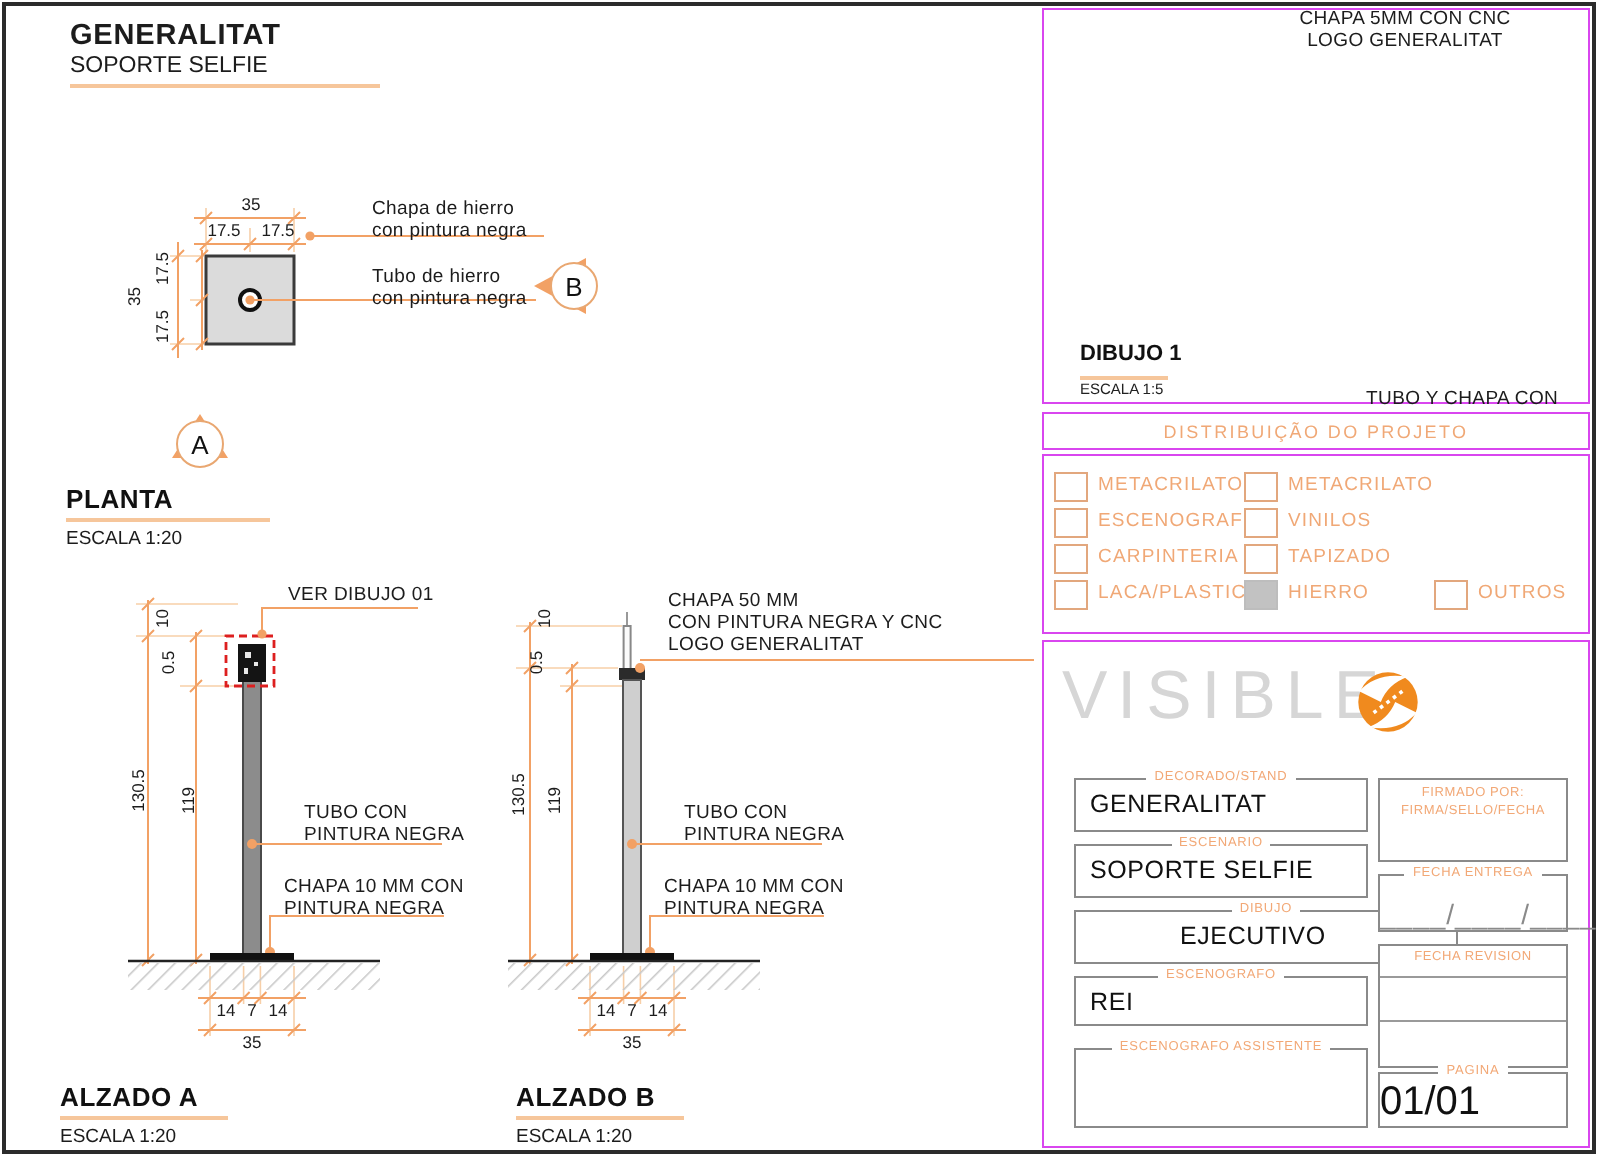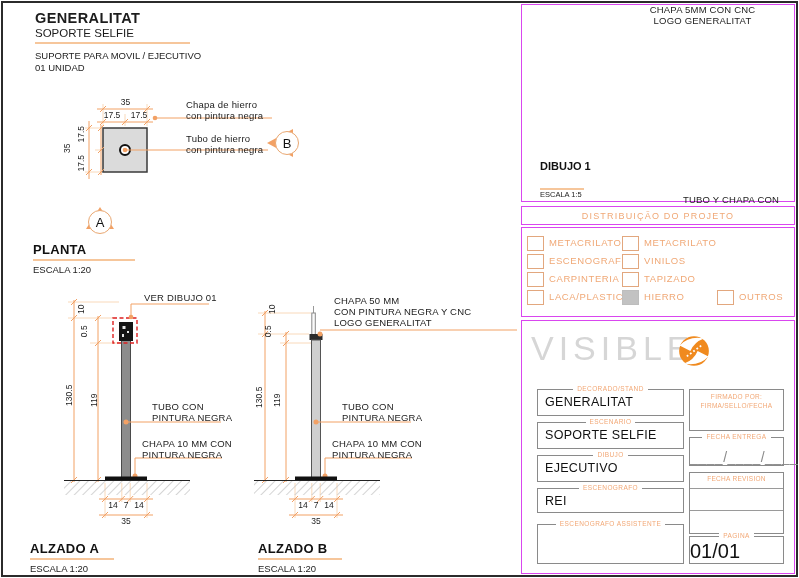--- a/index.html
+++ b/index.html
@@ -151,22 +151,20 @@
     <rect x="619" y="28" width="76" height="137" fill="none" stroke="#DD1F1F" stroke-width="1.8" stroke-dasharray="5 3"></rect>
     <rect x="705" y="28" width="84" height="137" fill="none" stroke="#DD1F1F" stroke-width="1.8" stroke-dasharray="5 3"></rect>
     <path d="M562.5 165 H572.5 M567.5 160 V170 M652 165 H662 M657 160 V170 M742 165 H752 M747 160 V170" stroke="#DD1F1F" stroke-width="1.5" fill="none"></path>
   </g>
 </svg>
 
 <div class="abs" style="left:35px;top:10px;width:250px;">
   <div class="h-title">GENERALITAT</div>
   <div class="h-sub">SOPORTE SELFIE</div>
   <div style="width:155px;height:2px;background:#F6C69B;margin-top:3px;"></div>
-  <div class="h-desc">SUPORTE PARA MOVIL / EJECUTIVO
-01 UNIDAD</div>
 </div>
 
 <div class="dim" style="left:108px;top:98px;width:35px;">35</div>
 <div class="dim" style="left:99px;top:111px;width:26px;">17.5</div>
 <div class="dim" style="left:126px;top:111px;width:26px;">17.5</div>
 <div class="dimv" style="left:50px;top:144px;">35</div>
 <div class="dimv" style="left:64px;top:130px;">17.5</div>
 <div class="dimv" style="left:64px;top:159px;">17.5</div>
 <div class="lbl" style="left:186px;top:99px;">Chapa de hierro
 con pintura negra</div>
@@ -217,21 +215,21 @@
 <div class="dim" style="left:299px;top:517px;width:34px;">35</div>
 <div class="abs" style="left:222px;top:541px;margin-left:36px;">
   <div class="sec-title">ALZADO B</div>
   <div style="width:84px;height:2px;background:#F6C69B;margin-top:2px;"></div>
   <div class="scale-txt">ESCALA 1:20</div>
 </div>
 
 <div class="panel-box" style="left:521px;top:4px;width:272px;height:196px;"></div>
 <div class="lbl" style="left:630px;top:4px;width:145px;text-align:center;">CHAPA 5MM CON CNC
 LOGO GENERALITAT</div>
-<div class="det-title" style="left:540px;top:160px;">DIBUJO 1</div>
+<div class="det-title" style="left:540px;top:171px;">DIBUJO 1</div>
 <div class="uline" style="left:540px;top:188px;width:44px;height:1.5px;"></div>
 <div class="det-scale" style="left:540px;top:190px;">ESCALA 1:5</div>
 <div class="lbl" style="left:683px;top:177px;margin-top:17px;">TUBO Y CHAPA CON
 PINTURA NEGRA</div>
 
 <div class="panel-box band" style="left:521px;top:206px;width:272px;height:17px;">
   <span>DISTRIBUIÇÃO DO PROJETO</span>
 </div>
 
 <div class="panel-box" style="left:521px;top:227px;width:272px;height:88px;"></div>
@@ -264,21 +262,21 @@
 </svg>
 
 <div class="field" style="left:537px;top:389px;width:145px;height:25px;">
   <div class="flab"><span>DECORADO/STAND</span></div>
   <div class="fval">GENERALITAT</div>
 </div>
 <div class="field" style="left:537px;top:422px;width:145px;height:25px;">
   <div class="flab"><span>ESCENARIO</span></div>
   <div class="fval">SOPORTE SELFIE</div>
 </div>
-<div class="field" style="left:537px;top:455px;width:145px;height:25px;">
+<div class="field" style="left:537px;top:455px;width:145px;height:25px;padding-left:45px;">
   <div class="flab"><span>DIBUJO</span></div>
   <div class="fval">EJECUTIVO</div>
 </div>
 <div class="field" style="left:537px;top:488px;width:145px;height:23px;">
   <div class="flab"><span>ESCENOGRAFO</span></div>
   <div class="fval">REI</div>
 </div>
 <div class="field" style="left:537px;top:524px;width:145px;height:38px;">
   <div class="flab"><span>ESCENOGRAFO ASSISTENTE</span></div>
 </div>

